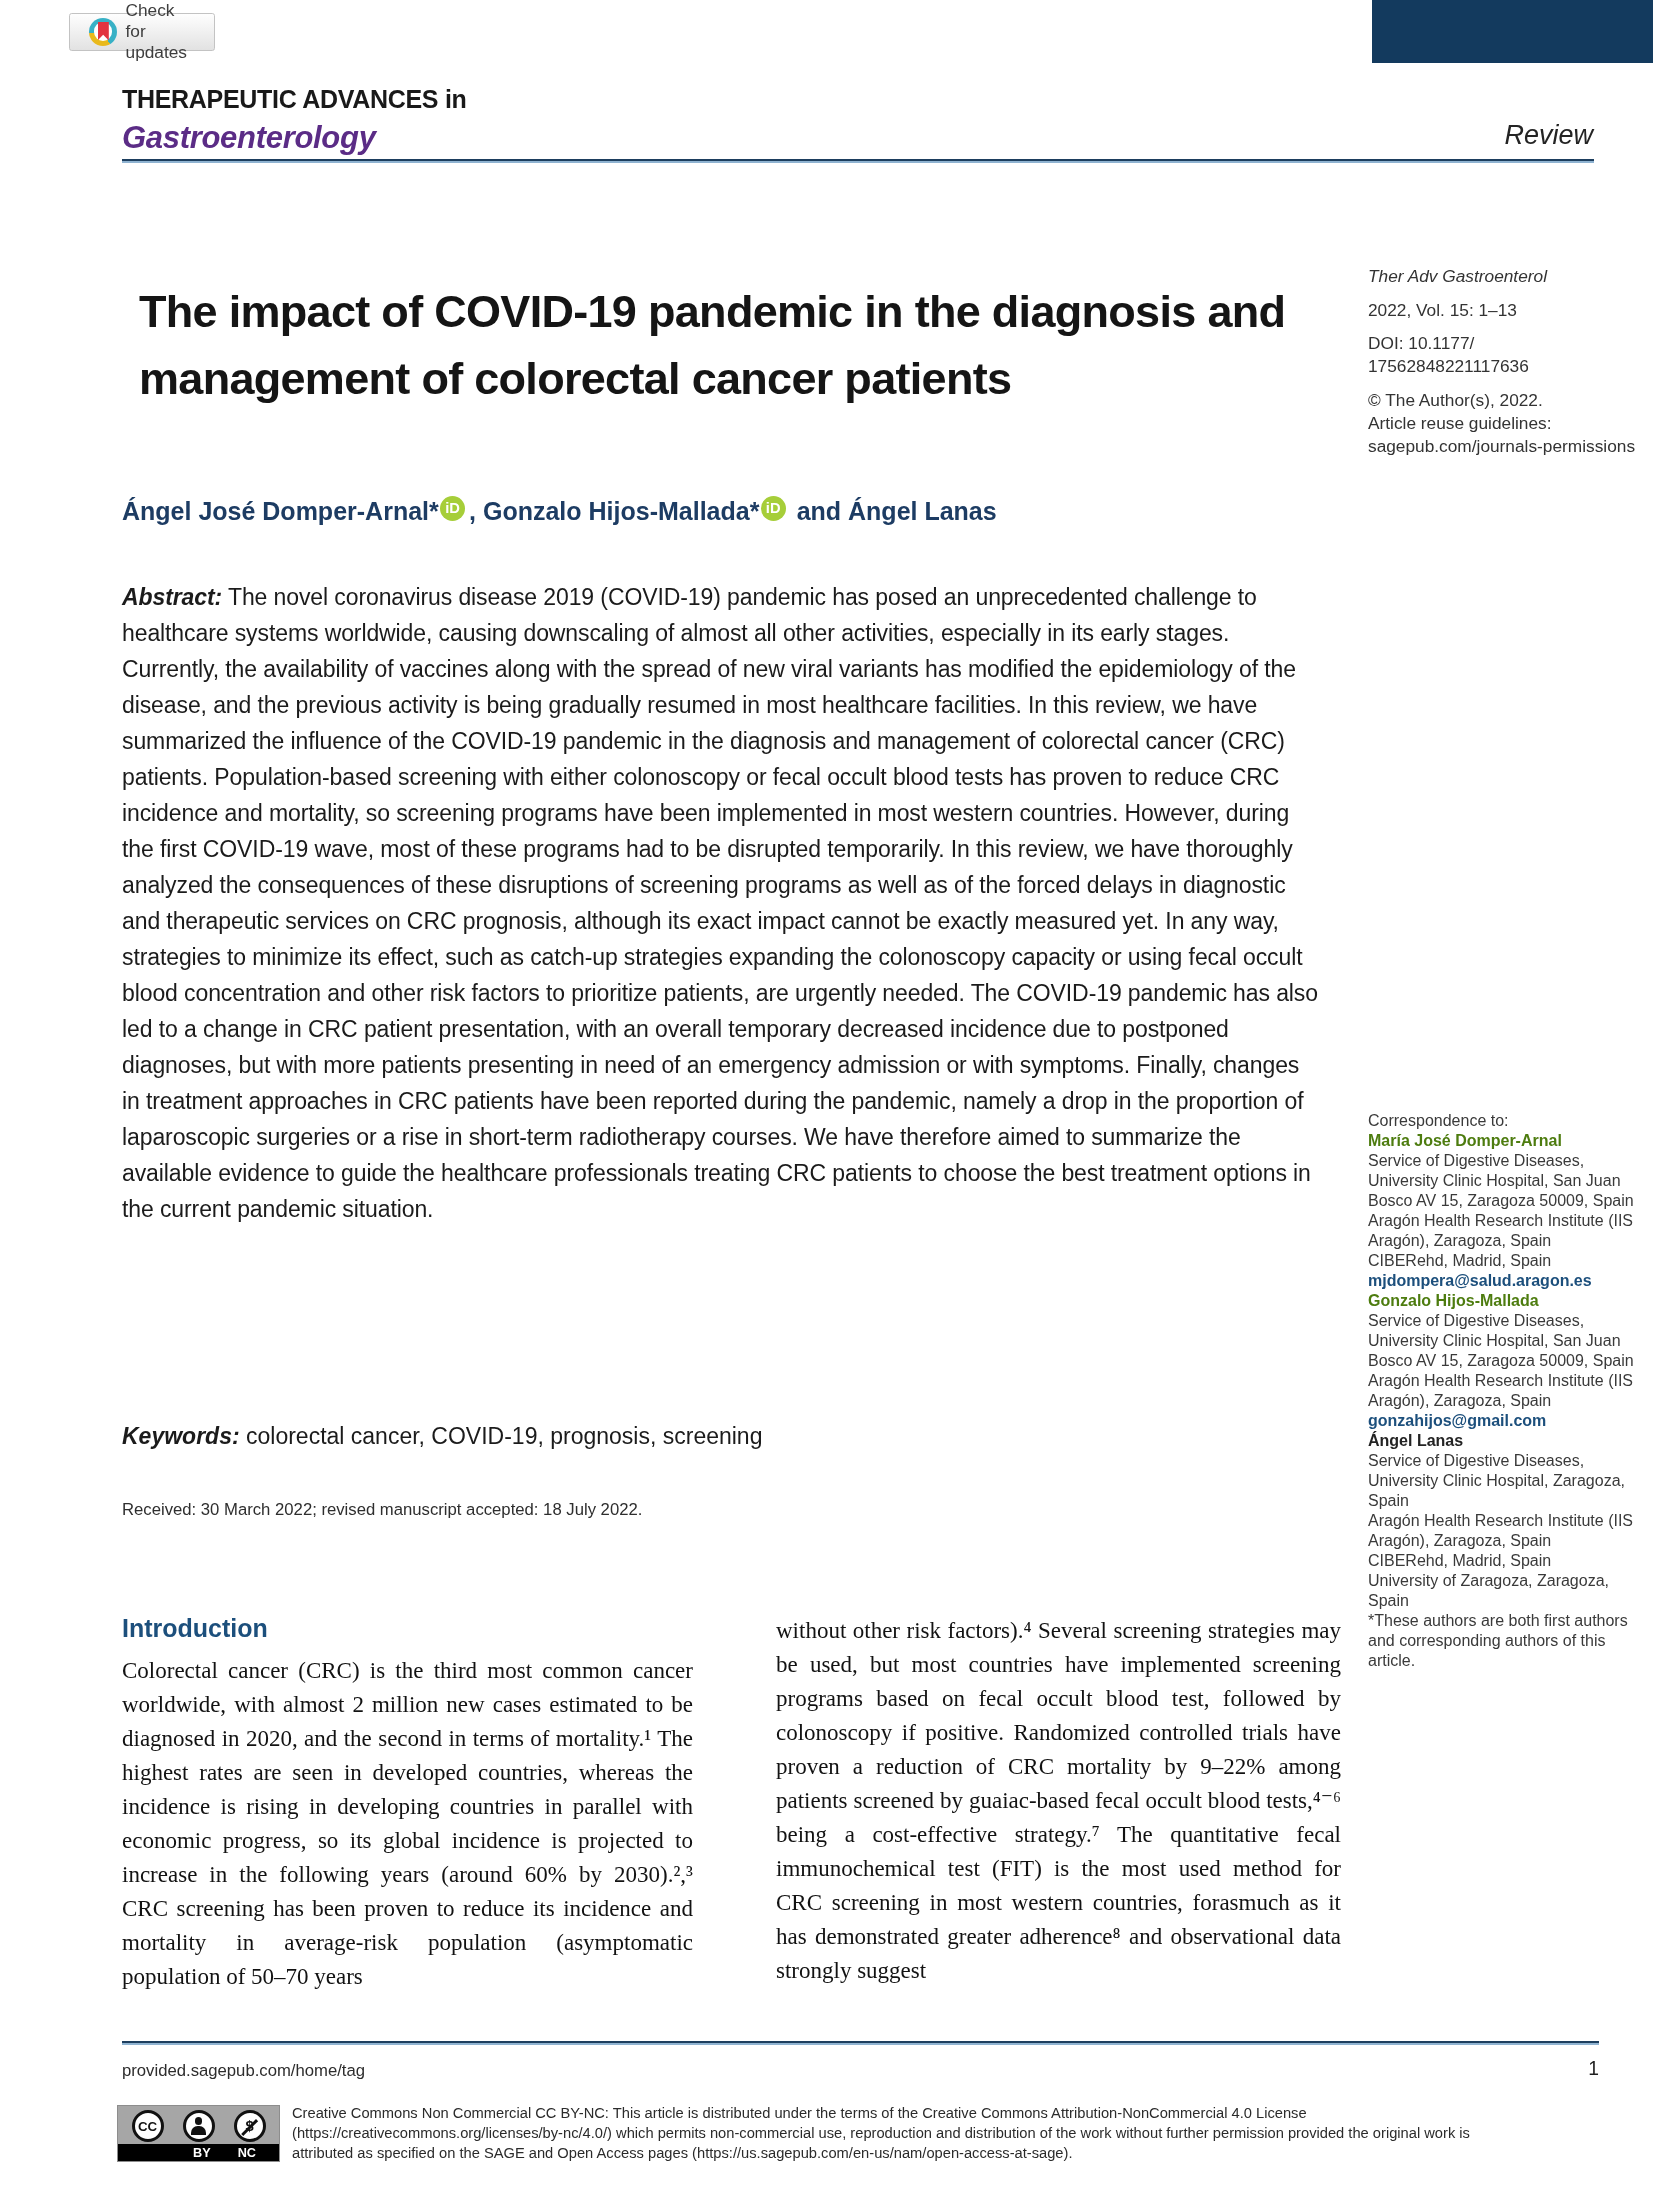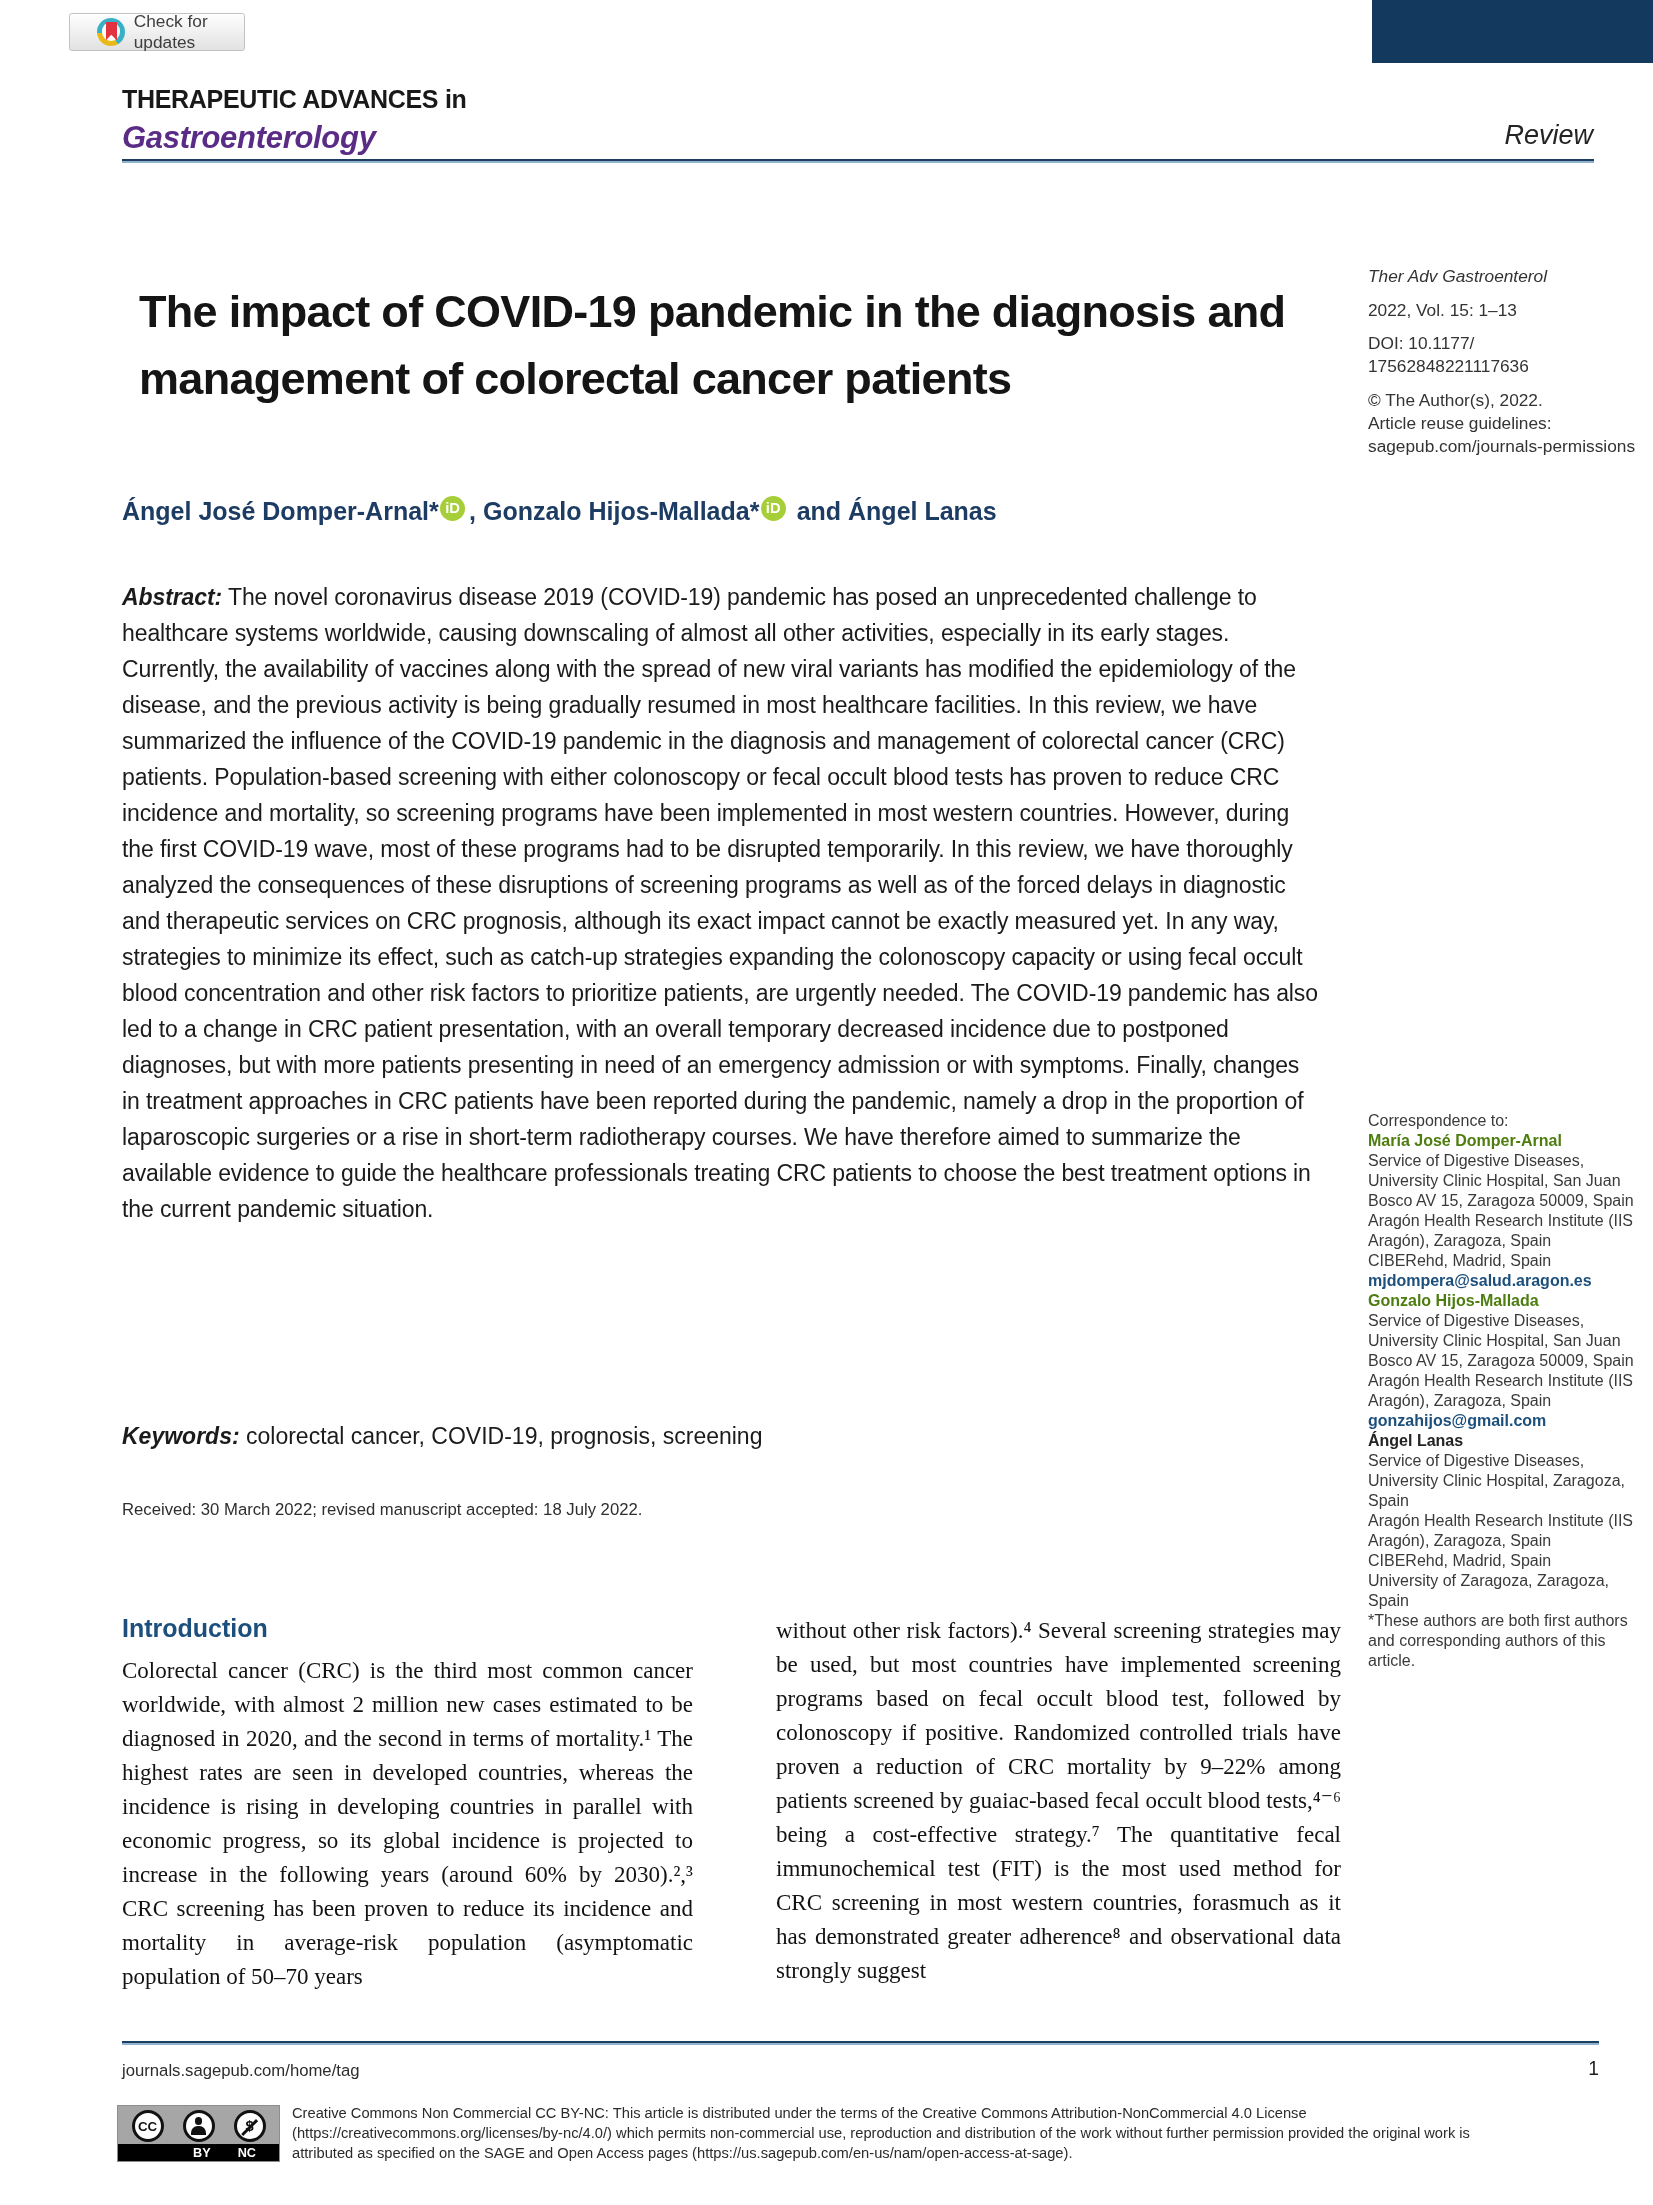--- a/index.html
+++ b/index.html
@@ -4,21 +4,21 @@
 <title>document</title>
 <style>
   html,body { margin:0; padding:0; background:#9a9a9a; }
   .page {
     position:relative; width:1654px; height:2205px; background:#ffffff;
     font-family:"Liberation Sans", sans-serif; overflow:hidden; margin:0 auto;
   }
 
   
   .check-badge {
-    position:absolute; left:69px; top:12.7px; width:176px; height:38px;
+    position:absolute; left:69px; top:12.7px; width:146px; height:38px;
     border:1.3px solid #c3c3c3; border-radius:2.7px;
     background:linear-gradient(#fefefe,#e2e2e2);
     display:flex; align-items:center; gap:8.7px; padding:0 27px; box-sizing:border-box;
     cursor:pointer;
     justify-content:flex-end;
   }
   .crossmark { position:relative; width:28px; height:28px; border-radius:50%; flex:none;
     background:conic-gradient(from 150deg, #e9b91c 0 115deg, #38b1c6 115deg 360deg); }
   .crossmark::before { content:""; position:absolute; inset:4.7px; background:#fff; border-radius:50%; }
   .crossmark::after { content:""; position:absolute; left:8.7px; top:4px; width:11.3px; height:18.7px;
@@ -158,21 +158,21 @@
     <p class="sb-email">gonzahijos@gmail.com</p>
     <p class="sb-name-dark sb-gap">Ángel Lanas</p>
     <p>Service of Digestive Diseases, University Clinic Hospital, Zaragoza, Spain</p>
     <p class="sb-gap">Aragón Health Research Institute (IIS Aragón), Zaragoza, Spain</p>
     <p class="sb-gap">CIBERehd, Madrid, Spain</p>
     <p class="sb-gap">University of Zaragoza, Zaragoza, Spain</p>
     <p class="sb-gap">*These authors are both first authors and corresponding authors of this article.</p>
   </div>
 
   <div class="rule rule-bottom"></div>
-  <div class="footer-url">journals.sagepub.com/home/tag</div>
+  <div class="footer-url">provided.sagepub.com/home/tag</div>
   <div class="page-num">1</div>
 
   <div class="cc-badge">
     <div class="cc-circles">
       <div class="cc-circle">
           <span>CC</span>
         </div>
       <div class="cc-circle">
         <span class="person-glyph">
             <span class="person-head"></span>

